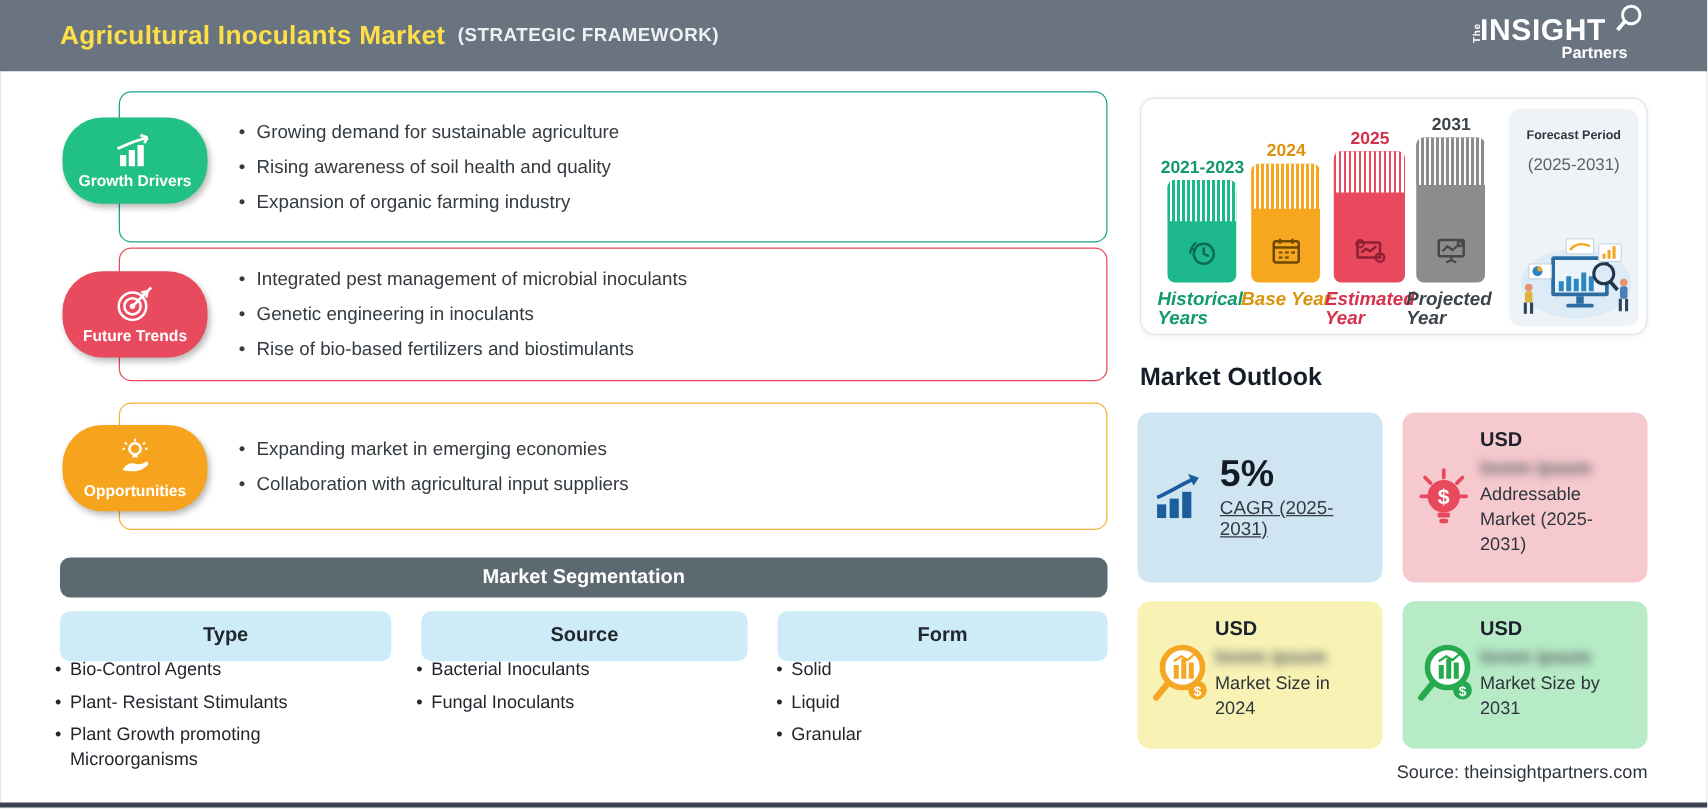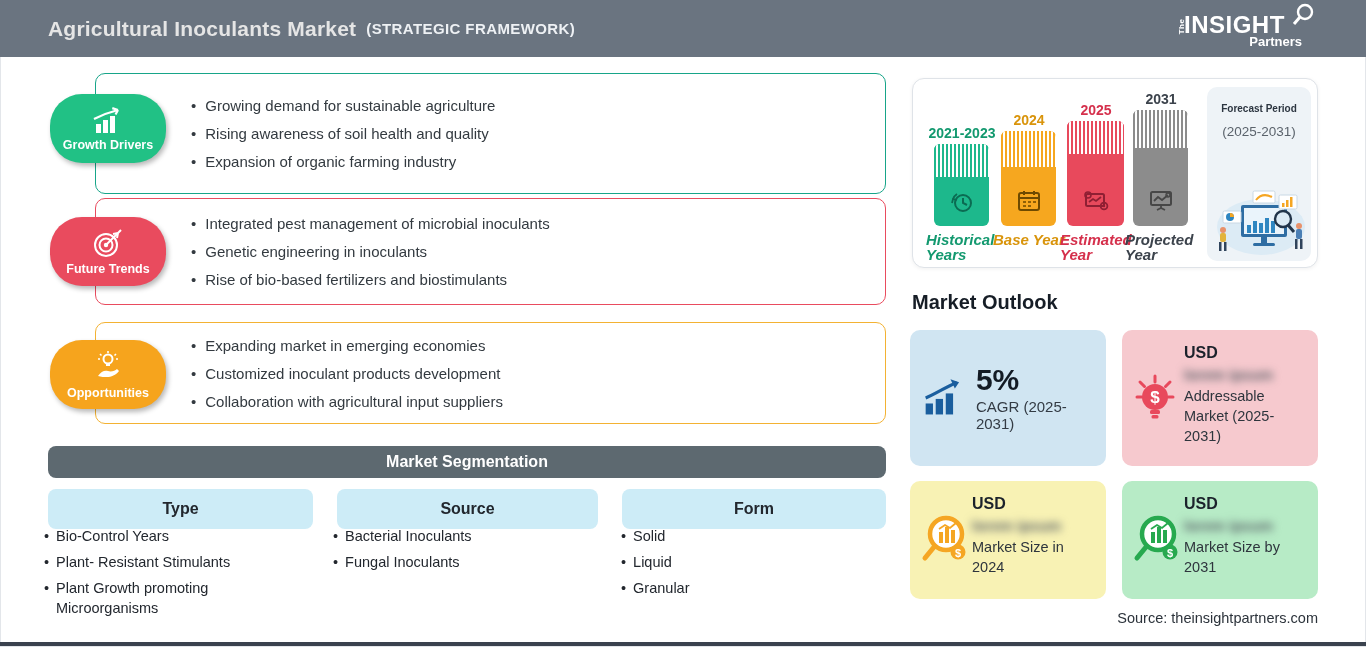--- a/index.html
+++ b/index.html
@@ -3,21 +3,21 @@
 <meta charset="utf-8">
 <style>
   * { margin:0; padding:0; box-sizing:border-box; }
   body { background:#fff; font-family:"Liberation Sans", sans-serif; }
   .page { position:relative; width:1366px; height:647px; background:#fff; overflow:hidden;
           box-shadow: inset 0 0 0 1px #e3e6ea; }
 
   
   .hdr { position:absolute; left:0; top:0; width:100%; height:57px; background:#6a7480;
          display:flex; align-items:center; padding:0 60px 0 48px; }
-  .hdr-title { color:#e5e5e5; font-size:21px; font-weight:bold; letter-spacing:.2px; }
+  .hdr-title { color:#fde047; font-size:21px; font-weight:bold; letter-spacing:.2px; }
   .hdr-sub { color:#eef1f4; font-size:15px; font-weight:600; margin-left:10px; letter-spacing:.4px; }
   .logo { position:absolute; right:58px; top:9px; width:130px; height:40px; color:#fff; }
   .logo-the { position:absolute; left:-4px; top:13px; font-size:8px; font-weight:bold;
               transform:rotate(-90deg); letter-spacing:.5px; }
   .logo-insight { position:absolute; left:6px; top:2px; font-size:24px; font-weight:800; letter-spacing:.5px; }
   .logo-partners { position:absolute; right:6px; top:25px; font-size:13px; font-weight:bold; }
   .logo-mag { position:absolute; right:-8px; top:-6px; }
 
   
   .panel { position:absolute; left:95px; width:791px; background:#fff; border-radius:10px; }
@@ -72,21 +72,21 @@
 
   
   .outlook-title { position:absolute; left:912px; top:291px; font-size:20px; font-weight:bold; color:#161d26; }
   .card { position:absolute; border-radius:10px; }
   .card-blue   { left:910px;  top:330px; width:196px; height:136px; background:#d0e5f2;
                  display:flex; align-items:center; padding:0 12px; gap:10px; }
   .card-pink   { left:1122px; top:330px; width:196px; height:136px; background:#f6c9ce; }
   .card-yellow { left:910px;  top:481px; width:196px; height:118px; background:#f8f2b4; }
   .card-green  { left:1122px; top:481px; width:196px; height:118px; background:#b7ebc6; }
   .card-value { font-size:30px; font-weight:bold; color:#131b25; line-height:32px; }
-  .card-cagr  { font-size:15px; color:#333b44; margin-top:2px; }
+  .card-cagr  { font-size:15px; color:#333b44; margin-top:2px;text-decoration:underline; }
   .usd-col { position:absolute; left:62px; top:14px; width:126px; }
   .usd { font-size:16px; font-weight:bold; color:#1b222b; }
   .hidden-val { display:block; font-size:15px; font-weight:bold; color:#545b63;
                 filter:blur(4px); margin:4px 0 3px 0; }
   .card-label { font-size:14.5px; color:#2e353d; line-height:20px; }
   .card-icon-left { position:absolute; left:8px; top:50%; transform:translateY(-50%); }
 
   .source { position:absolute; right:48px; top:610px; font-size:14.5px; color:#2c333b; }
 
   .bottom-bar { position:absolute; left:0; right:0; bottom:1px; height:4px; background:#3a424e; }
@@ -142,21 +142,20 @@
       <circle cx="16" cy="17" r="2.2" fill="#fff"></circle>
       <line x1="16" y1="17" x2="28" y2="5" stroke="#fff" stroke-width="2"></line>
       <path d="M28 5 l-5 1 M28 5 l-1 5 M28 5 l3 -3" stroke="#fff" stroke-width="2" fill="none"></path>
     </svg>
     <span class="pill-label">Future Trends</span>
   </div>
 
   <div class="panel panel-3">
     <div class="bullets">
       <div class="bullet">Expanding market in emerging economies</div>
-      <div class="bullet">Customized inoculant products development</div>
       <div class="bullet">Collaboration with agricultural input suppliers</div>
     </div>
   </div>
   <div class="pill pill-3">
     <svg width="36" height="34" viewBox="0 0 36 34">
       <circle cx="18" cy="9" r="4.5" fill="none" stroke="#fff" stroke-width="2"></circle>
       <rect x="16" y="13" width="4" height="3" fill="#fff"></rect>
       <path d="M18 1 v2 M10 4 l1.5 1.5 M26 4 l-1.5 1.5 M8 9 h2 M26 9 h2" stroke="#fff" stroke-width="1.6"></path>
       <path d="M8 26 c3 -5 7 -6 10 -5 c3 1 7 0 9 -2 l2 2 c-3 4 -8 6 -12 6 c-3 0 -6 0 -9 -1 z" fill="#fff"></path>
     </svg>
@@ -169,21 +168,21 @@
   <div class="seg-head seg-head-1">
     <span>Type</span>
   </div>
   <div class="seg-head seg-head-2">
     <span>Source</span>
   </div>
   <div class="seg-head seg-head-3">
     <span>Form</span>
   </div>
   <div class="seg-list seg-list-1">
-    <div class="seg-item">Bio-Control Years</div>
+    <div class="seg-item">Bio-Control Agents</div>
     <div class="seg-item">Plant- Resistant Stimulants</div>
     <div class="seg-item">Plant Growth promoting Microorganisms</div>
   </div>
   <div class="seg-list seg-list-2">
     <div class="seg-item">Bacterial Inoculants</div>
     <div class="seg-item">Fungal Inoculants</div>
   </div>
   <div class="seg-list seg-list-3">
     <div class="seg-item">Solid</div>
     <div class="seg-item">Liquid</div>

